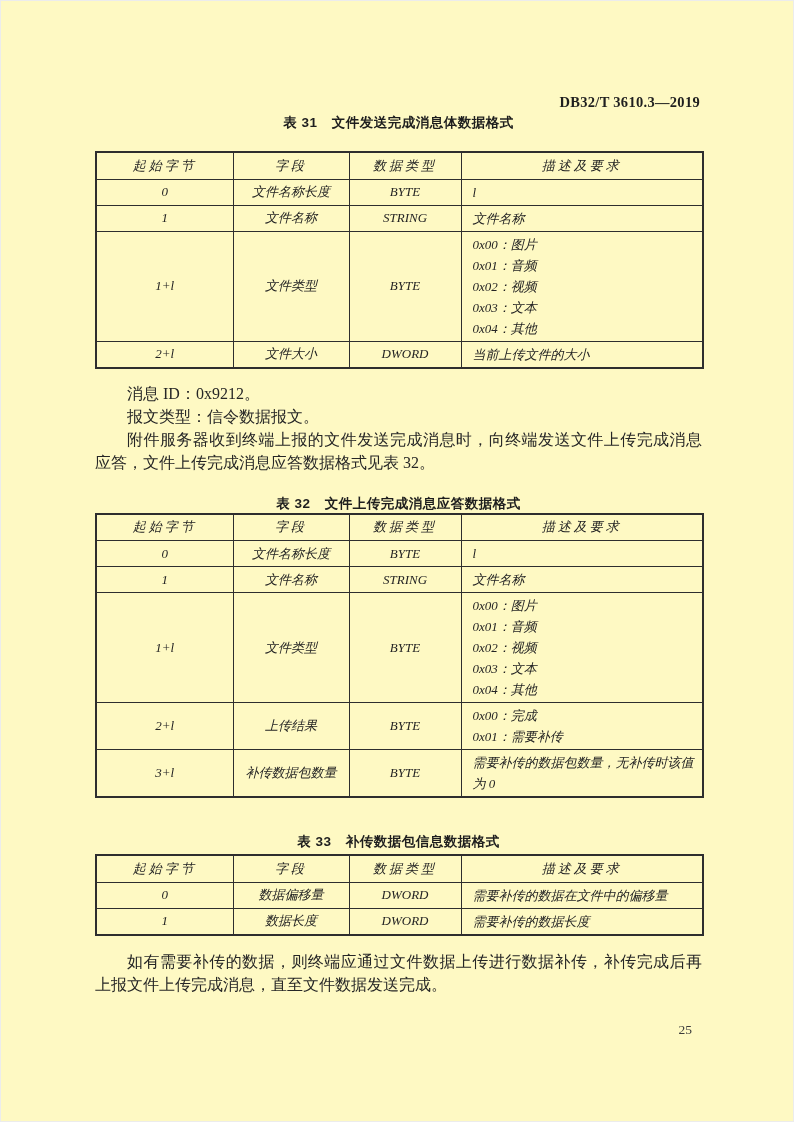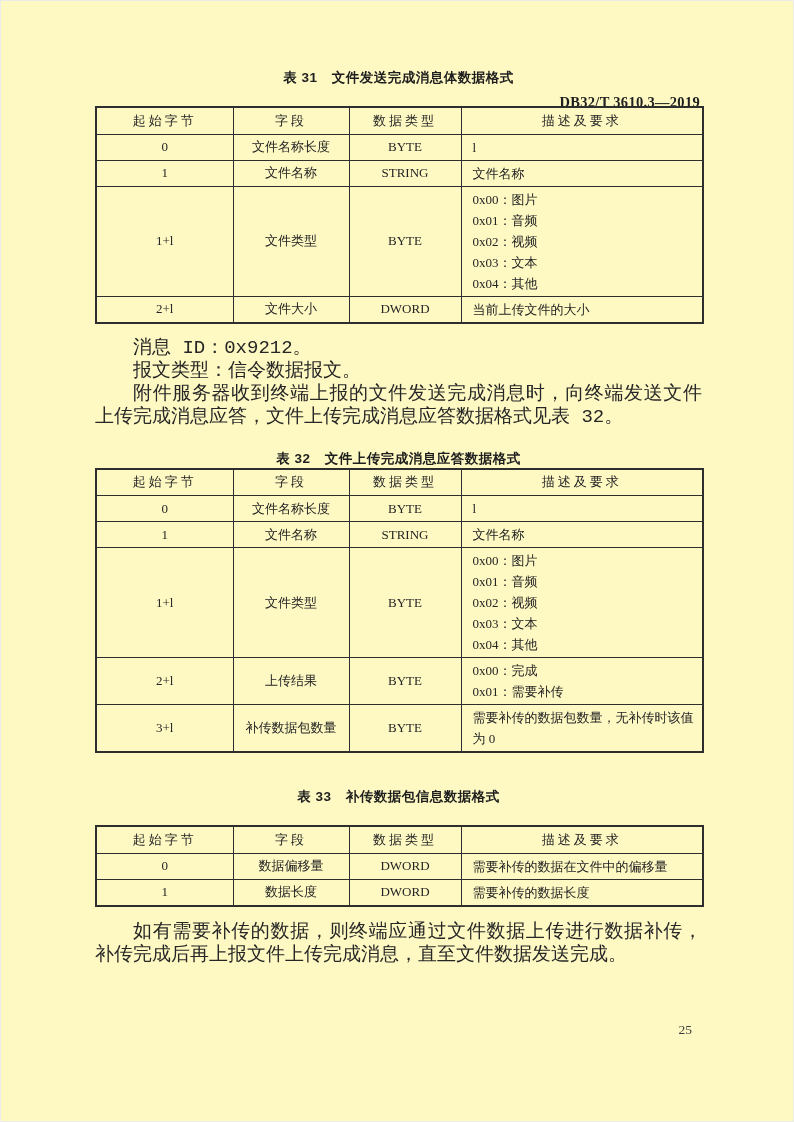--- a/index.html
+++ b/index.html
@@ -19,51 +19,52 @@
     color:#1f1f1f;
   }
   .content {
     position:absolute; left:94px; top:0; width:607px;
   }
   .table-caption {
     text-align:center; font-weight:bold; font-size:13.5px;
     font-family:"Liberation Sans","DejaVu Sans",sans-serif;
     color:#1e1e1e; letter-spacing:0.5px;
   }
-  .cap-31 { margin-top:68px; margin-bottom:19px; }
+  .cap-31 { margin-top:113px; margin-bottom:19px; }
   .cap-32 { margin-top:21px;  }
-  .cap-33 { margin-top:35px;  margin-bottom:19px; }
+  .cap-33 { margin-top:35px;  margin-bottom:3px; }
   table.data-table {
     width:100%; border-collapse:collapse; table-layout:fixed;
     border:2px solid #2e2e2e;
     font-size:13px;
   }
   col.c-start { width:137px; }
   col.c-field { width:116px; }
   col.c-type  { width:112px; }
   col.c-desc  { width:242px; }
   table.data-table th, table.data-table td {
     border:1px solid #2e2e2e; vertical-align:middle;
     padding:2px 6px;
+    font-style:italic;
   }
   table.data-table th {
     height:27px; font-weight:normal; letter-spacing:3px;
     text-align:center; color:#242424;
   }
   table.data-table td { height:25px; text-align:center; color:#242424; }
   table.data-table td.desc { text-align:left; padding-left:11px; }
   table.data-table td.desc div { line-height:21px; }
   .section-heading {
     margin-top:31px;
     font-family:"Liberation Sans","DejaVu Sans",sans-serif;
     font-weight:bold; font-size:13.5px; color:#1e1e1e;
   }
   .para {
-    margin-top:0; text-indent:2em; font-size:19px; line-height:23px;
-    text-align:justify; color:#262626;font-family:Liberation Mono, monospace;
+    margin-top:0; text-indent:2em; font-size:16px; line-height:23px;
+    text-align:justify; color:#262626;
   }
   .para-group { margin-top:13px; }
   .closing { margin-top:14px; }
   .page-number {
     position:absolute; top:1021px; right:101px;
     font-size:13.5px; color:#3a3a3a;
   }
 </style>
 </head>
 <body>

